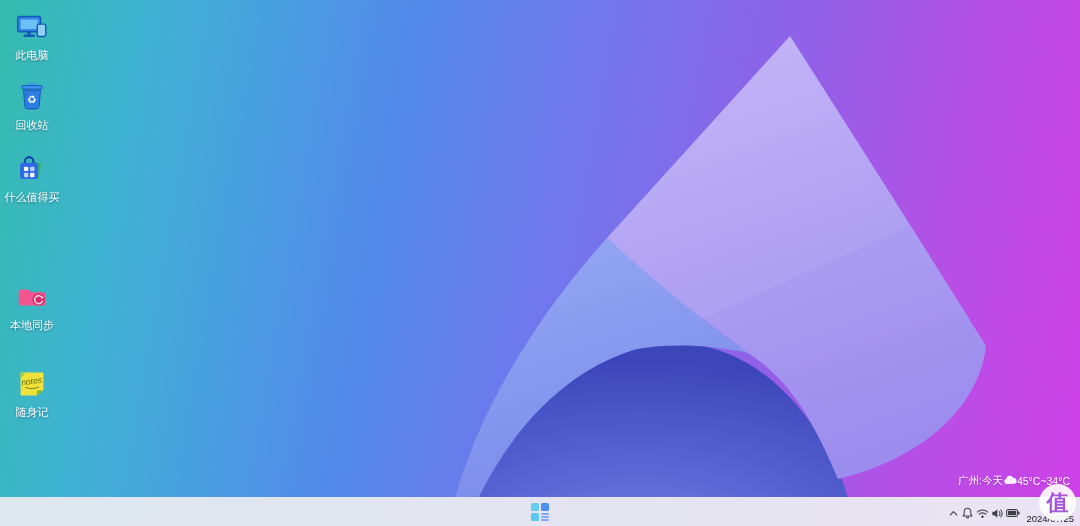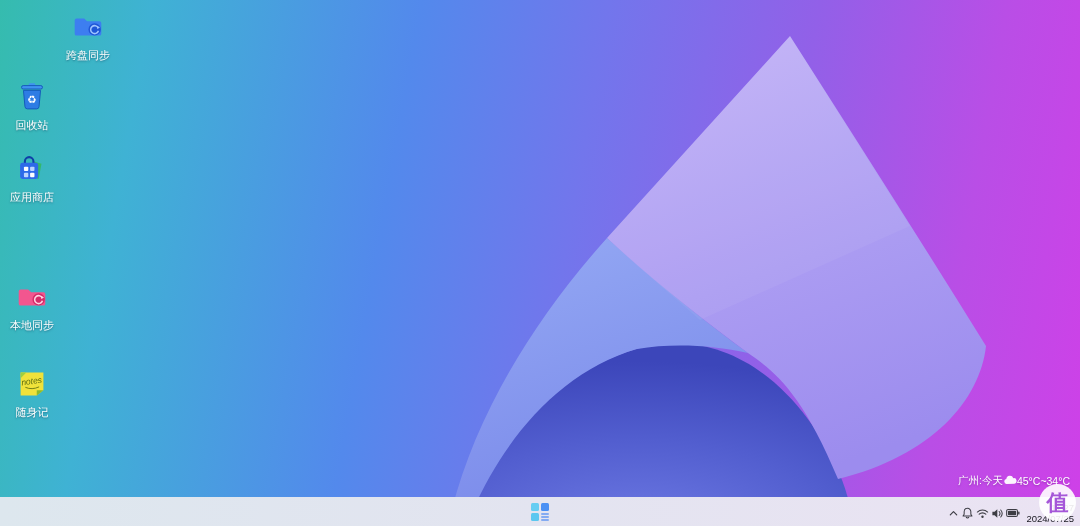--- a/index.html
+++ b/index.html
@@ -67,32 +67,33 @@
 
     <path d="M462,526 C492,448 550,374 636,349 C726,323 804,388 842,480 C848,496 852,512 854,526 Z" fill="url(#curlGrad)"></path>
 
     <path d="M607,238 C655,281 705,322 748,353 C712,345 672,343 637,349 C558,372 500,442 466,526 L448,526 C470,424 530,324 607,238 Z" fill="url(#facetGrad)"></path>
 
     <path d="M790,36 C856,139 922,243 986,346 C980,400 932,456 838,479 C802,392 774,371 748,353 C701,318 652,280 607,238 Z" fill="url(#petalGrad)"></path>
 
     <path d="M790,36 C830,100 870,163 910,226 L700,320 C668,292 636,265 607,238 Z" fill="#ffffff" opacity="0.05"></path>
   </svg>
 
-
-  <div class="cell c1">
-    <span class="ic">
-      <svg viewBox="0 0 40 40" width="38" height="38">
-        <path d="M6 13 a2 2 0 0 1 2 -2 h8 l3 3 h13 a2 2 0 0 1 2 2 v11 a2 2 0 0 1 -2 2 H8 a2 2 0 0 1 -2 -2 Z" fill="#3d7ef0"></path>
-        <circle cx="27" cy="22.5" r="6.5" fill="#1e56d6"></circle>
-        <path d="M30.8 21 a4.2 4.2 0 1 0 0.2 3" stroke="#9fc4ff" stroke-width="1.6" fill="none"></path>
-        <polygon points="29.3,18.6 32.6,20.2 29.9,22.4" fill="#9fc4ff"></polygon>
-      </svg>
-    </span>
-    <span class="lbl">跨盘同步</span>
-  </div>
+  <div class="cell c0">
+    <span class="ic">
+      <svg viewBox="0 0 40 40" width="38" height="38">
+        <rect x="5" y="9" width="24" height="16" rx="2" fill="#2c87e8" stroke="#135ab4" stroke-width="1.5"></rect>
+        <rect x="8" y="12" width="18" height="10" rx="1" fill="#6cc0f5"></rect>
+        <rect x="15" y="25" width="4" height="3" fill="#135ab4"></rect>
+        <rect x="11" y="28" width="12" height="2.5" rx="1" fill="#135ab4"></rect>
+        <rect x="25.5" y="17" width="9" height="13" rx="2" fill="#8fd0f7" stroke="#135ab4" stroke-width="1.5"></rect>
+      </svg>
+    </span>
+    <span class="lbl">此电脑</span>
+  </div>
+
 
   <div class="cell c2">
     <span class="ic">
       <svg viewBox="0 0 40 40" width="38" height="38">
         <rect x="16.5" y="5.5" width="7" height="3.5" rx="1.4" fill="#3f93f0"></rect>
         <rect x="9" y="8" width="22" height="3.6" rx="1.7" fill="#3f93f0" stroke="#1458b8" stroke-width="1"></rect>
         <path d="M11 13 h18 l-1.6 17.2 a2.6 2.6 0 0 1 -2.6 2.3 h-9.6 a2.6 2.6 0 0 1 -2.6 -2.3 Z" fill="#2e7ce4" stroke="#1458b8" stroke-width="1"></path>
         <text x="20" y="26.5" font-size="11" fill="#ffffff" text-anchor="middle">♻</text>
       </svg>
     </span>
@@ -104,21 +105,21 @@
       <svg viewBox="0 0 40 40" width="38" height="38">
         <path d="M22 12 l8 2.5 -3 16 -8 -2.5 Z" fill="#34b86a"></path>
         <path d="M12.5 14 v-2 a4.5 4.5 0 0 1 9 0 v2" stroke="#0f3fa8" stroke-width="2.2" fill="none"></path>
         <rect x="7.5" y="13.5" width="19" height="17" rx="2.5" fill="#2e6ae8"></rect>
         <rect x="11.5" y="17.5" width="4.6" height="4.6" rx="1" fill="#ffffff"></rect>
         <rect x="18" y="17.5" width="4.6" height="4.6" rx="1" fill="#bcd5ff"></rect>
         <rect x="11.5" y="24" width="4.6" height="4.6" rx="1" fill="#bcd5ff"></rect>
         <rect x="18" y="24" width="4.6" height="4.6" rx="1" fill="#ffffff"></rect>
       </svg>
     </span>
-    <span class="lbl">应用商店</span>
+    <span class="lbl">什么值得买</span>
   </div>
 
 
   <div class="cell c5">
     <span class="ic">
       <svg viewBox="0 0 40 40" width="38" height="38">
         <path d="M6 14 a2 2 0 0 1 2 -2 h8 l3 3 h13 a2 2 0 0 1 2 2 v10 a2 2 0 0 1 -2 2 H8 a2 2 0 0 1 -2 -2 Z" fill="#f2568f"></path>
         <circle cx="27" cy="22.5" r="6.5" fill="#d62a68"></circle>
         <path d="M30.8 21 a4.2 4.2 0 1 0 0.2 3" stroke="#ffd2e2" stroke-width="1.6" fill="none"></path>
         <polygon points="29.3,18.6 32.6,20.2 29.9,22.4" fill="#ffd2e2"></polygon>

